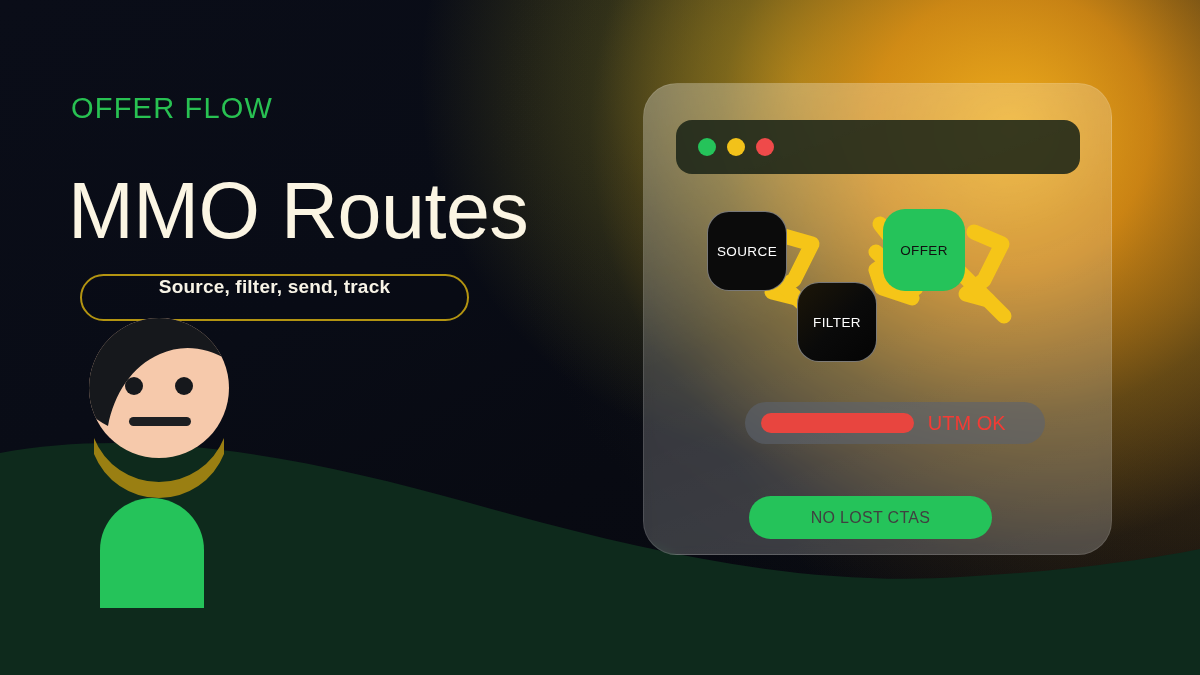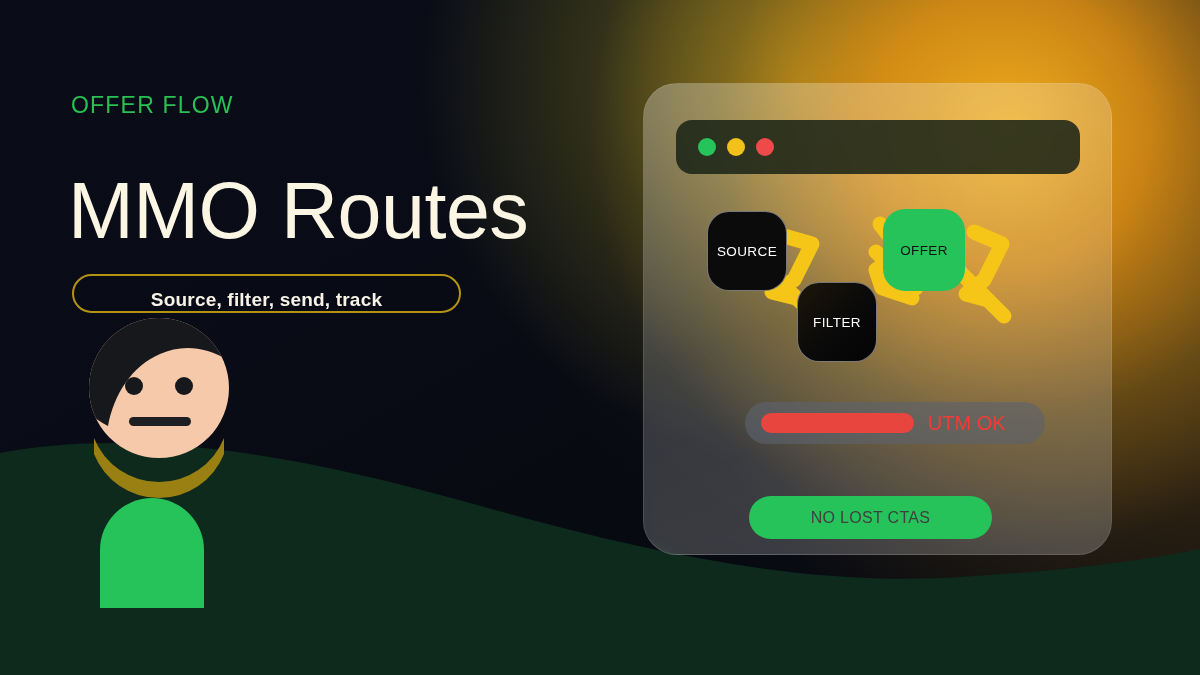--- a/index.html
+++ b/index.html
@@ -18,33 +18,33 @@
       radial-gradient(circle at 1010px 130px, rgba(247,178,28,0.95) 0px, rgba(233,150,20,0.82) 140px, rgba(150,110,25,0.45) 290px, rgba(40,40,30,0.10) 420px, rgba(6,8,15,0) 520px),
       radial-gradient(circle at 800px 80px, rgba(214,196,40,0.60) 0px, rgba(150,140,30,0.30) 200px, rgba(6,8,15,0) 380px),
       radial-gradient(ellipse 500px 420px at 1190px 300px, rgba(200,130,20,0.35) 0px, rgba(6,8,15,0) 100%),
       linear-gradient(150deg, #0a0d18 0%, #090c16 35%, #080a12 60%, #07090f 100%);
   }
   
   .wave { position:absolute; left:0; bottom:0; width:1200px; height:340px; }
   
   .eyebrow {
     position:absolute; left:71px; top:92px;
-    font-size:23px; letter-spacing:1.2px; color:#28c152;
+    font-size:29px; letter-spacing:1.2px; color:#28c152;
     font-weight:400;
   }
   .headline {
     position:absolute; left:68px; top:168px;
     font-size:79px; line-height:86px; color:#fbf5e3;
     font-weight:400; letter-spacing:-0.5px; white-space:nowrap;
   }
   .badge {
-    position:absolute; left:72px; top:274px;
-    width:389px; height:39px; border-radius:28px;
+    position:absolute; left:80px; top:274px;
+    width:389px; height:47px; border-radius:28px;
     border:2px solid #b39411; background:rgba(10,12,20,0.35);
-    display:flex; align-items:flex-end; justify-content:center;
+    display:flex; align-items:flex-start; justify-content:center;
   }
   .badge span { font-size:19px; font-weight:bold; color:#f7f3e6; letter-spacing:0.2px; }
   
   .char { position:absolute; left:74px; top:318px; width:190px; height:290px; }
   
   .card {
     position:absolute; left:643px; top:83px;
     width:469px; height:472px; border-radius:34px;
     background:linear-gradient(160deg, rgba(255,255,255,0.30) 0%, rgba(255,255,255,0.18) 45%, rgba(255,255,255,0.22) 100%);
     backdrop-filter:blur(6px); -webkit-backdrop-filter:blur(6px);

